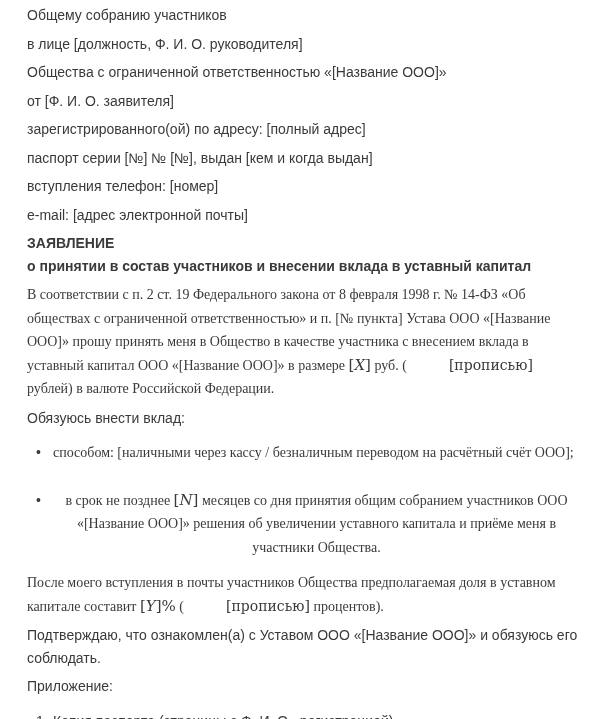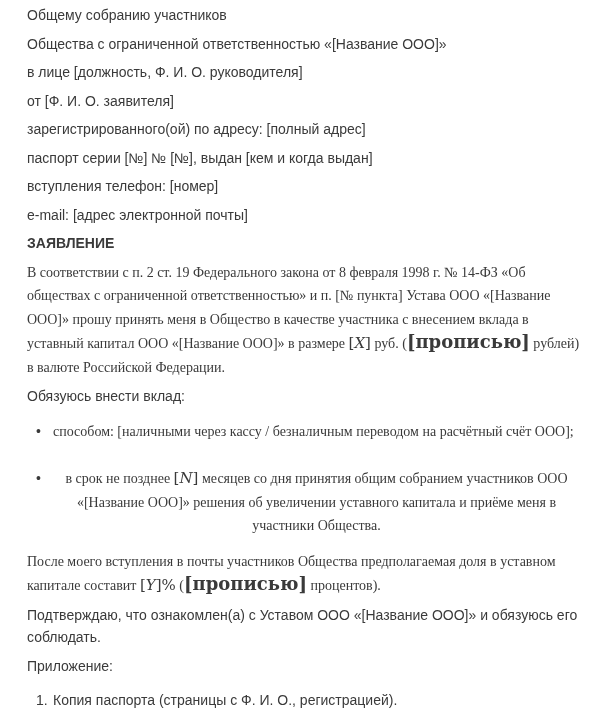--- a/index.html
+++ b/index.html
@@ -46,43 +46,44 @@
     content: counter(item) ".";
     position: absolute;
     left: 9px;
     top: 0;
   }
 
   
   .seg-p  { font-family: Liberation Serif, serif; }
   .seg-s  { font-family: "DejaVu Serif", serif; font-size: 15px; }
   .seg-si { font-family: "DejaVu Serif", serif; font-size: 15px; font-style: italic; }
-  .seg-sb { font-family: "DejaVu Serif", serif; font-size: 18px; font-weight: bold; }
+  .seg-sb { font-family: "DejaVu Serif", serif; font-size: 14px; font-weight: normal; margin-left: 42px; }
 </style>
 </head>
 <body>
 
 <div class="page" style="--text-color: #3a3a3a; --page-bg: #ffffff;">
 
   <section>
     <p>Общему собранию участников</p>
+    <p>в лице [должность, Ф. И. О. руководителя]</p>
     <p>Обществa с ограниченной ответственностью «[Название ООО]»</p>
-    <p>в лице [должность, Ф. И. О. руководителя]</p>
   </section>
 
   <section>
     <p>от [Ф. И. О. заявителя]</p>
     <p>зарегистрированного(ой) по адресу: [полный адрес]</p>
     <p>паспорт серии [№] № [№], выдан [кем и когда выдан]</p>
     <p>вступления телефон: [номер]</p>
     <p>e-mail: [адрес электронной почты]</p>
   </section>
 
   <header class="title-block">
     <p class="bold">ЗАЯВЛЕНИЕ</p>
+    <p class="bold">о принятии в состав участников и внесении вклада в уставный капитал</p>
   </header>
 
   <p><span class="seg-p">В соответствии с п. 2 ст. 19 Федерального закона от 8 февраля 1998 г. № 14-ФЗ «Об обществах с ограниченной ответственностью» и п. [№ пункта] Устава ООО «[Название ООО]» прошу принять меня в Общество в качестве участника с внесением вклада в уставный капитал ООО «[Название ООО]» в размере </span><span class="seg-s">[</span><span class="seg-si">X</span><span class="seg-s">]</span><span class="seg-p"> руб. (</span><span class="seg-sb">[прописью]</span><span class="seg-p"> рублей) в валюте Российской Федерации.</span></p>
 
   <p>Обязуюсь внести вклад:</p>
 
   <ul class="doc-list">
     <li><span class="seg-p">способом: [наличными через кассу / безналичным переводом на расчётный счёт ООО];</span></li>
     <li><span class="seg-p">в срок не позднее </span><span class="seg-s">[</span><span class="seg-si">N</span><span class="seg-s">]</span><span class="seg-p"> месяцев со дня принятия общим собранием участников ООО «[Название ООО]» решения об увеличении уставного капитала и приёме меня в участники Общества.</span></li>
   </ul>

